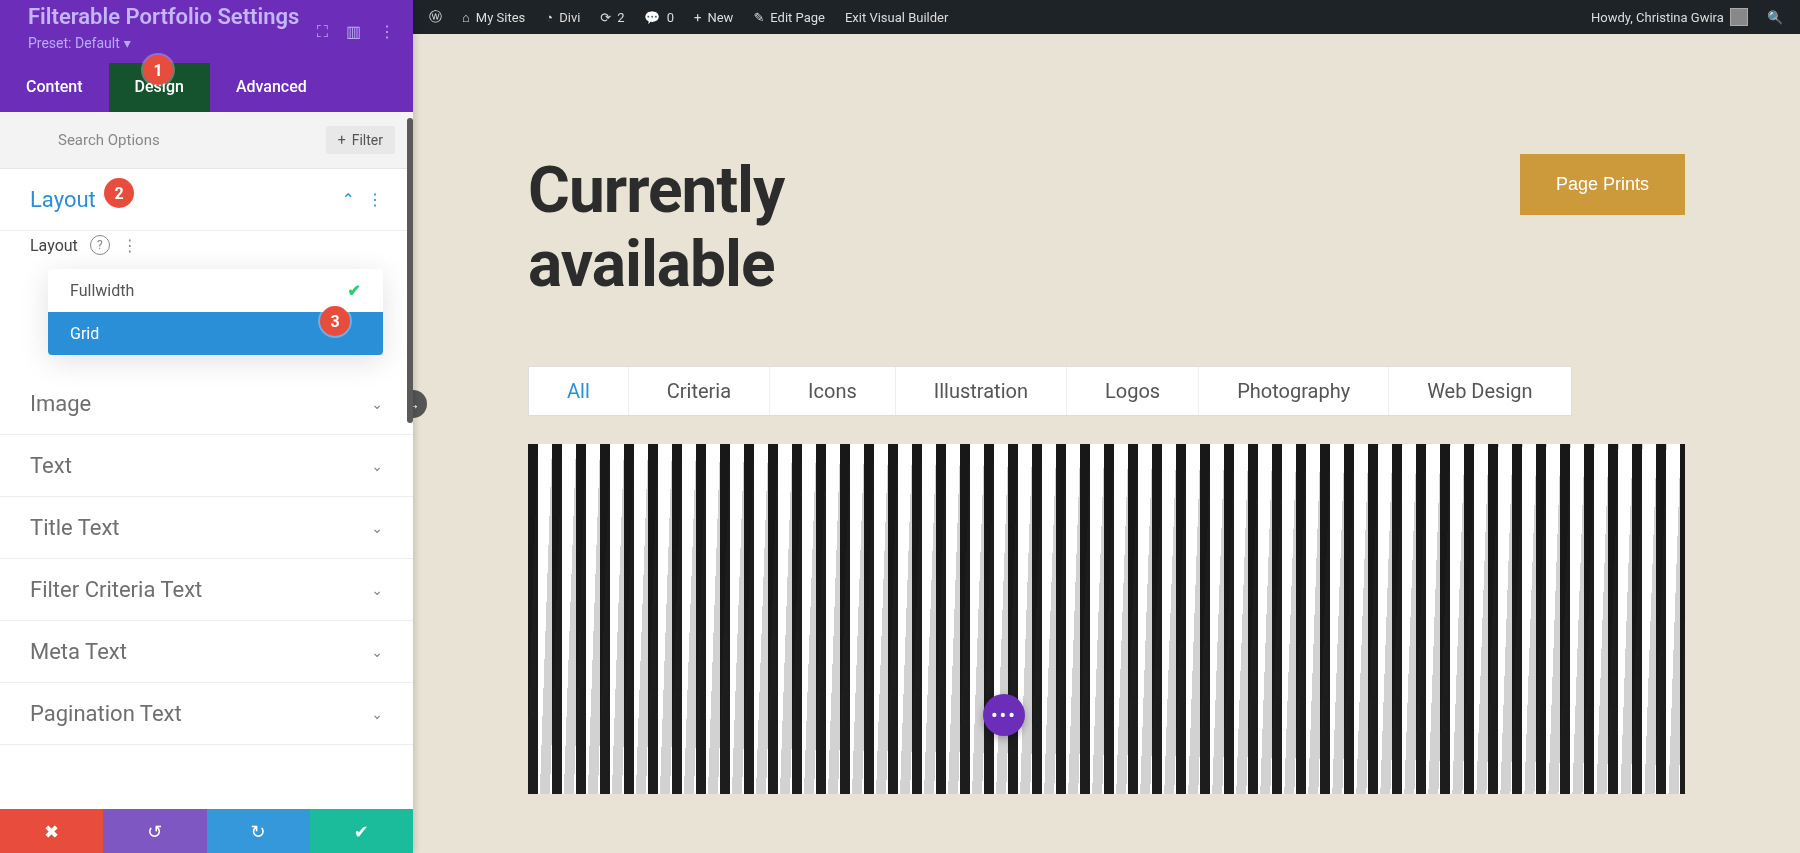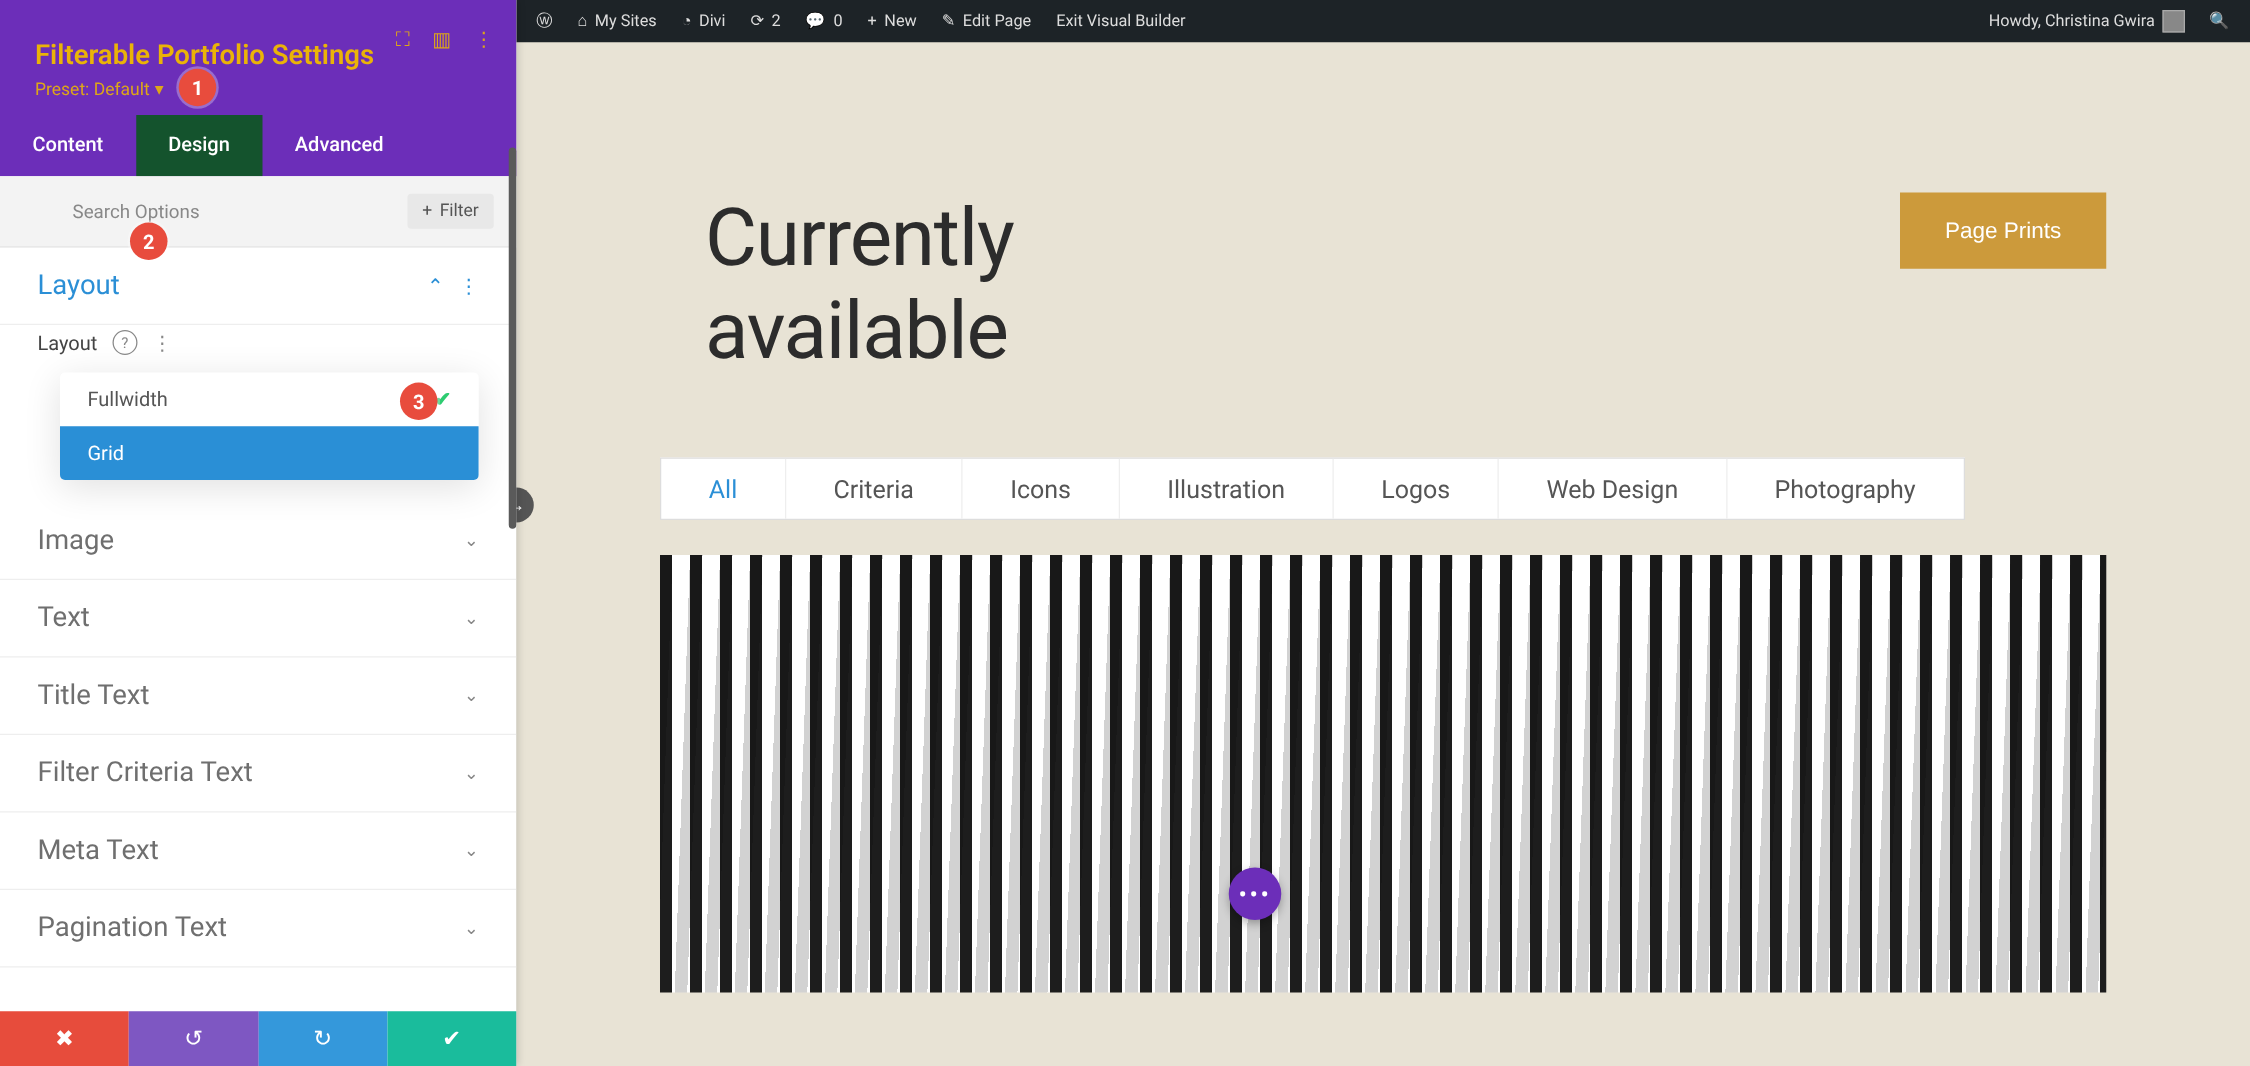--- a/index.html
+++ b/index.html
@@ -6,21 +6,21 @@
   body { font-family: -apple-system, BlinkMacSystemFont, "Segoe UI", Roboto, Arial, sans-serif; background: #e8e3d5; width: 1800px; height: 853px; overflow: hidden; position: relative; }
 
   
   .wp-admin-bar { position: absolute; top:0; left:413px; right:0; height:34px; background:#1d2327; color:#ccc; display:flex; align-items:center; font-size:13px; padding:0 6px; }
   .wp-admin-bar .ab-item { display:flex; align-items:center; gap:6px; padding:0 10px; height:34px; cursor:pointer; color:#ddd; }
   .wp-admin-bar .spacer { flex:1; }
   .wp-admin-bar .avatar { width:18px; height:18px; background:#888; border:1px solid #aaa; }
 
   
   .settings-panel { position:absolute; top:0; left:0; width:413px; height:853px; background:#fff; display:flex; flex-direction:column; box-shadow:2px 0 6px rgba(0,0,0,.15); z-index:10; }
-  .panel-header { background:#6c2eb9; color:#eab308; padding:32px 24px 12px 28px; position:relative; }
+  .panel-header { background:#6c2eb9; color:#c4b5fd; padding:4px 24px 12px 28px; position:relative; }
   .panel-title { font-size:22px; font-weight:600; }
   .panel-preset { margin-top:6px; font-size:14px; opacity:.9; display:flex; align-items:center; gap:4px; cursor:pointer; }
   .panel-header-icons { position:absolute; top:22px; right:18px; display:flex; gap:18px; }
   .panel-header-icons span { cursor:pointer; opacity:.9; font-size:16px; }
 
   .panel-tabs { display:flex; background:#6c2eb9; }
   .panel-tab { flex:0 0 auto; padding:14px 26px 16px 26px; color:#fff; font-size:16px; font-weight:500; cursor:pointer; }
   .panel-tab.active { background:#14532d; }
 
   .search-row { background:#f3f3f3; border-bottom:1px solid #e5e5e5; padding:14px 18px; display:flex; align-items:center; gap:10px; }
@@ -48,21 +48,21 @@
   .panel-footer { height:44px; display:flex; }
   .panel-footer .btn { flex:1; display:flex; align-items:center; justify-content:center; color:#fff; font-size:18px; cursor:pointer; }
   .btn-cancel { background:#e74c3c; }
   .btn-undo { background:#7e57c2; }
   .btn-redo { background:#3498db; }
   .btn-save { background:#1abc9c; }
 
   
   .preview { position:absolute; top:34px; left:413px; right:0; bottom:0; background:#e8e3d5; }
   .hero { position:absolute; top:120px; left:115px; right:115px; display:flex; align-items:flex-start; justify-content:space-between; }
-  .hero h1 { font-size:64px; font-weight:400; color:#2c2c2c; line-height:1.15; letter-spacing:-1px;margin-left:36px; }
+  .hero h1 { font-size:64px; font-weight:700; color:#2c2c2c; line-height:1.15; letter-spacing:-1px; }
   .shop-btn { background:#cc9a3b; color:#fff; padding:20px 36px; font-size:18px; font-weight:500; cursor:pointer; border:none; }
 
   .filter-tabs { position:absolute; top:332px; left:115px; display:flex; background:#fff; border:1px solid #ddd; }
   .filter-tabs .ft { padding:12px 38px; font-size:20px; cursor:pointer; border-right:1px solid #eee; color:#555; }
   .filter-tabs .ft:last-child { border-right:none; }
   .filter-tabs .ft.active { color:#2b8fd6; }
 
   .stripes { position:absolute; top:410px; left:115px; right:115px; height:350px; background:repeating-linear-gradient(90deg,#1d1d1d 0 10px,#fff 10px 24px); }
   .stripes::before { content:""; position:absolute; inset:0; background:repeating-linear-gradient(92deg,#1d1d1d 0 10px,#fff 10px 24px); mix-blend-mode:multiply; opacity:.2; }
 
@@ -223,22 +223,22 @@
     <h1><span>Currently</span><br><span>available</span></h1>
     <button class="shop-btn">Page Prints</button>
   </div>
 
   <div class="filter-tabs">
     <div class="ft active">All</div>
     <div class="ft">Criteria</div>
     <div class="ft">Icons</div>
     <div class="ft">Illustration</div>
     <div class="ft">Logos</div>
+    <div class="ft">Photography</div>
     <div class="ft">Web Design</div>
-    <div class="ft">Photography</div>
   </div>
 
   <div class="stripes"></div>
 
   <div class="fab">
       <span>•••</span>
     </div>
 </div>
 
 <div class="badge" style="top:55px; left:143px;">1</div>

